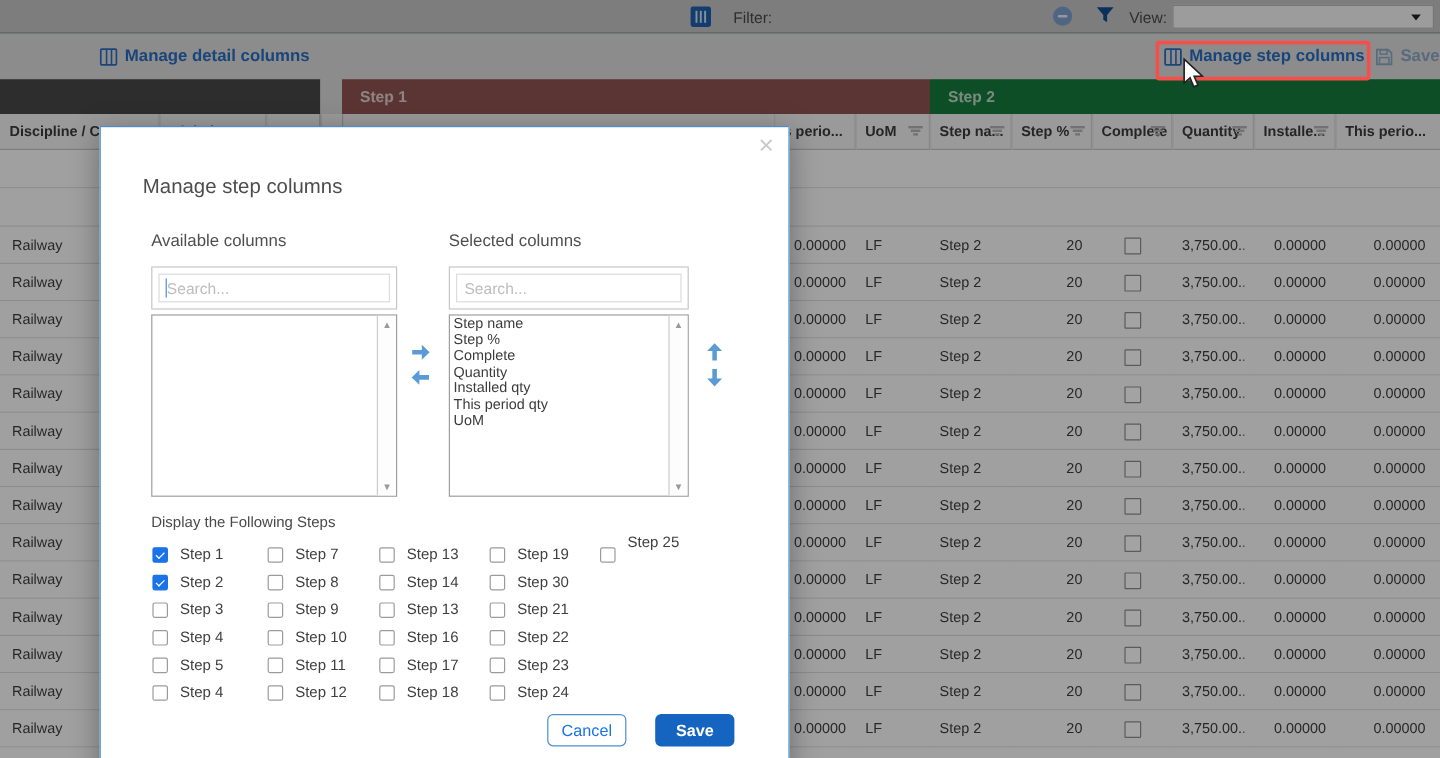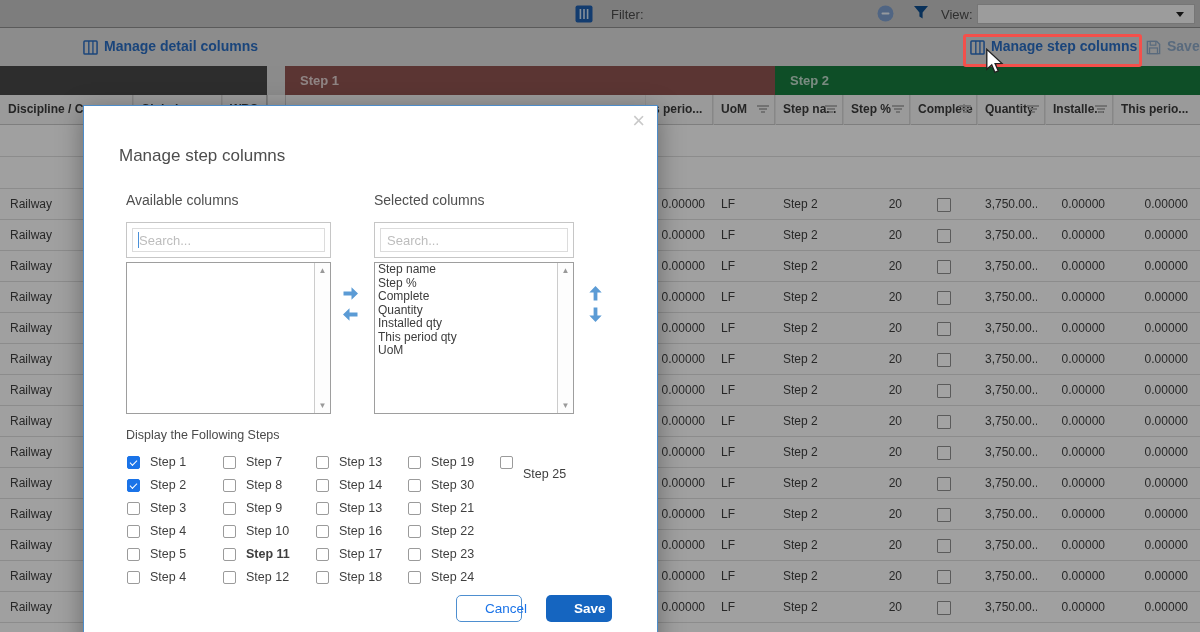--- a/index.html
+++ b/index.html
@@ -51,21 +51,21 @@
   .lb-scroll{position:absolute;right:0;top:0;bottom:0;width:15px;border-left:1px solid #ccc;background:#fdfdfd;}
   .lb-scroll .up,.lb-scroll .dn{position:absolute;left:0;width:15px;text-align:center;font-size:8px;color:#999;}
   .lb-scroll .up{top:3px;}.lb-scroll .dn{bottom:3px;}
   .arrowbtn{width:17px;height:17px;cursor:pointer;}
   .steplbl{left:42px;top:322px;font-size:12.5px;color:#4a4a4a;}
   .cb{width:13px;height:13px;border:1.5px solid #9b9b9b;border-radius:2px;background:#fff;box-sizing:border-box;position:absolute;cursor:pointer;}
   .cb.on{background:#1a73e8;border-color:#1a73e8;}
   .cb.on::after{content:"";position:absolute;left:2.2px;top:2.8px;width:6px;height:3px;
         border-left:1.8px solid #fff;border-bottom:1.8px solid #fff;transform:rotate(-45deg);}
   .cblabel{position:absolute;font-size:12.5px;color:#3f3f3f;line-height:13px;white-space:nowrap;}
-  .btn{height:27px;border-radius:5px;font-size:13.5px;line-height:25px;cursor:pointer;box-sizing:border-box;padding-left:28px;}
+  .btn{height:27px;border-radius:5px;font-size:13.5px;line-height:25px;text-align:center;cursor:pointer;box-sizing:border-box;}
   .btn.cancel{border:1.5px solid #4e8fd0;color:#1a73e8;background:#fff;}
   .btn.save{background:#1565c0;color:#fff;font-weight:700;line-height:27px;}
 </style>
 </head>
 <body>
 
 <div class="screen">
 
   <div class="abs topbar">
     <svg class="abs" style="left:575px;top:5px" width="18" height="18" viewBox="0 0 18 18">
@@ -459,21 +459,21 @@
         <span class="cblabel" style="left: 66px; top: 465px;">Step 4</span>
         <div class="cb" style="left: 139px; top: 350px;"></div>
         <span class="cblabel" style="left: 162px; top: 350px;">Step 7</span>
         <div class="cb" style="left: 139px; top: 373px;"></div>
         <span class="cblabel" style="left: 162px; top: 373px;">Step 8</span>
         <div class="cb" style="left: 139px; top: 396px;"></div>
         <span class="cblabel" style="left: 162px; top: 396px;">Step 9</span>
         <div class="cb" style="left: 139px; top: 419px;"></div>
         <span class="cblabel" style="left: 162px; top: 419px;">Step 10</span>
         <div class="cb" style="left: 139px; top: 442px;"></div>
-        <span class="cblabel" style="left: 162px; top: 442px; font-weight: bold;">Step 11</span>
+        <span class="cblabel" style="left: 162px; top: 442px;">Step 11</span>
         <div class="cb" style="left: 139px; top: 465px;"></div>
         <span class="cblabel" style="left: 162px; top: 465px;">Step 12</span>
         <div class="cb" style="left: 232px; top: 350px;"></div>
         <span class="cblabel" style="left: 255px; top: 350px;">Step 13</span>
         <div class="cb" style="left: 232px; top: 373px;"></div>
         <span class="cblabel" style="left: 255px; top: 373px;">Step 14</span>
         <div class="cb" style="left: 232px; top: 396px;"></div>
         <span class="cblabel" style="left: 255px; top: 396px;">Step 13</span>
         <div class="cb" style="left: 232px; top: 419px;"></div>
         <span class="cblabel" style="left: 255px; top: 419px;">Step 16</span>
@@ -487,21 +487,21 @@
         <span class="cblabel" style="left: 347px; top: 373px;">Step 30</span>
         <div class="cb" style="left: 324px; top: 396px;"></div>
         <span class="cblabel" style="left: 347px; top: 396px;">Step 21</span>
         <div class="cb" style="left: 324px; top: 419px;"></div>
         <span class="cblabel" style="left: 347px; top: 419px;">Step 22</span>
         <div class="cb" style="left: 324px; top: 442px;"></div>
         <span class="cblabel" style="left: 347px; top: 442px;">Step 23</span>
         <div class="cb" style="left: 324px; top: 465px;"></div>
         <span class="cblabel" style="left: 347px; top: 465px;">Step 24</span>
         <div class="cb" style="left: 416px; top: 350px;"></div>
-        <span class="cblabel" style="left: 439px; top: 362px;">Step 25</span>
+        <span class="cblabel" style="left: 439px; top: 340px;">Step 25</span>
       </div>
 
     <div class="abs btn cancel" style="left:372px;top:489px;width:66px">Cancel</div>
     <div class="abs btn save" style="left:462px;top:489px;width:66px">Save</div>
   </div>
 
   <div class="abs redbox" style="left:963px;top:34px;width:173px;height:27px"></div>
   <svg class="abs cursor" style="left:984px;top:48px" width="22" height="26" viewBox="0 0 14 19">
     <path d="M1 1 L1 15.5 L4.6 12.4 L6.9 17.8 L9.4 16.7 L7.1 11.4 L12 11.2 Z" fill="#fff" stroke="#222" stroke-width="1"></path>
   </svg>

